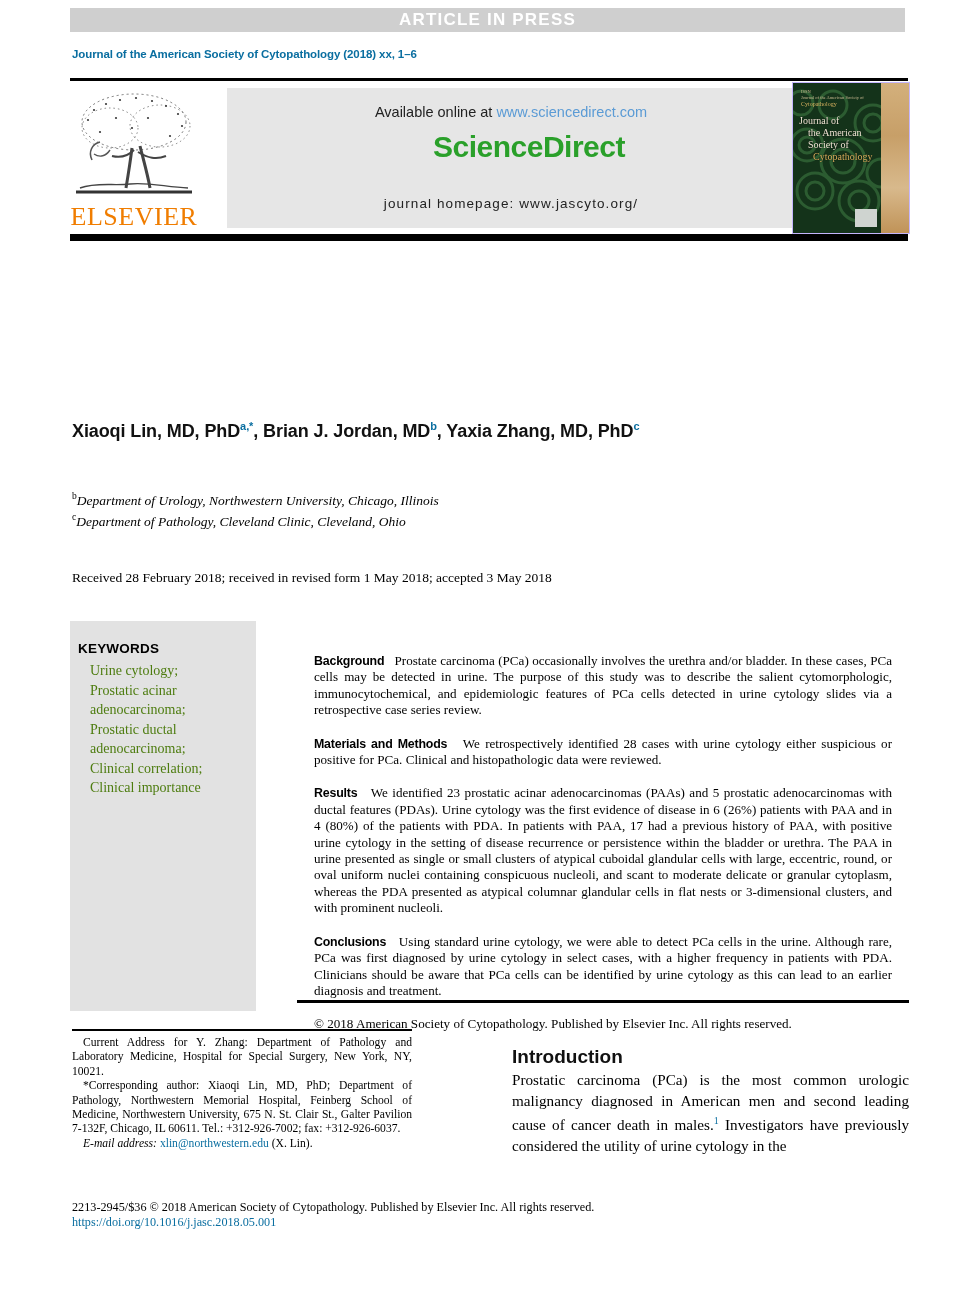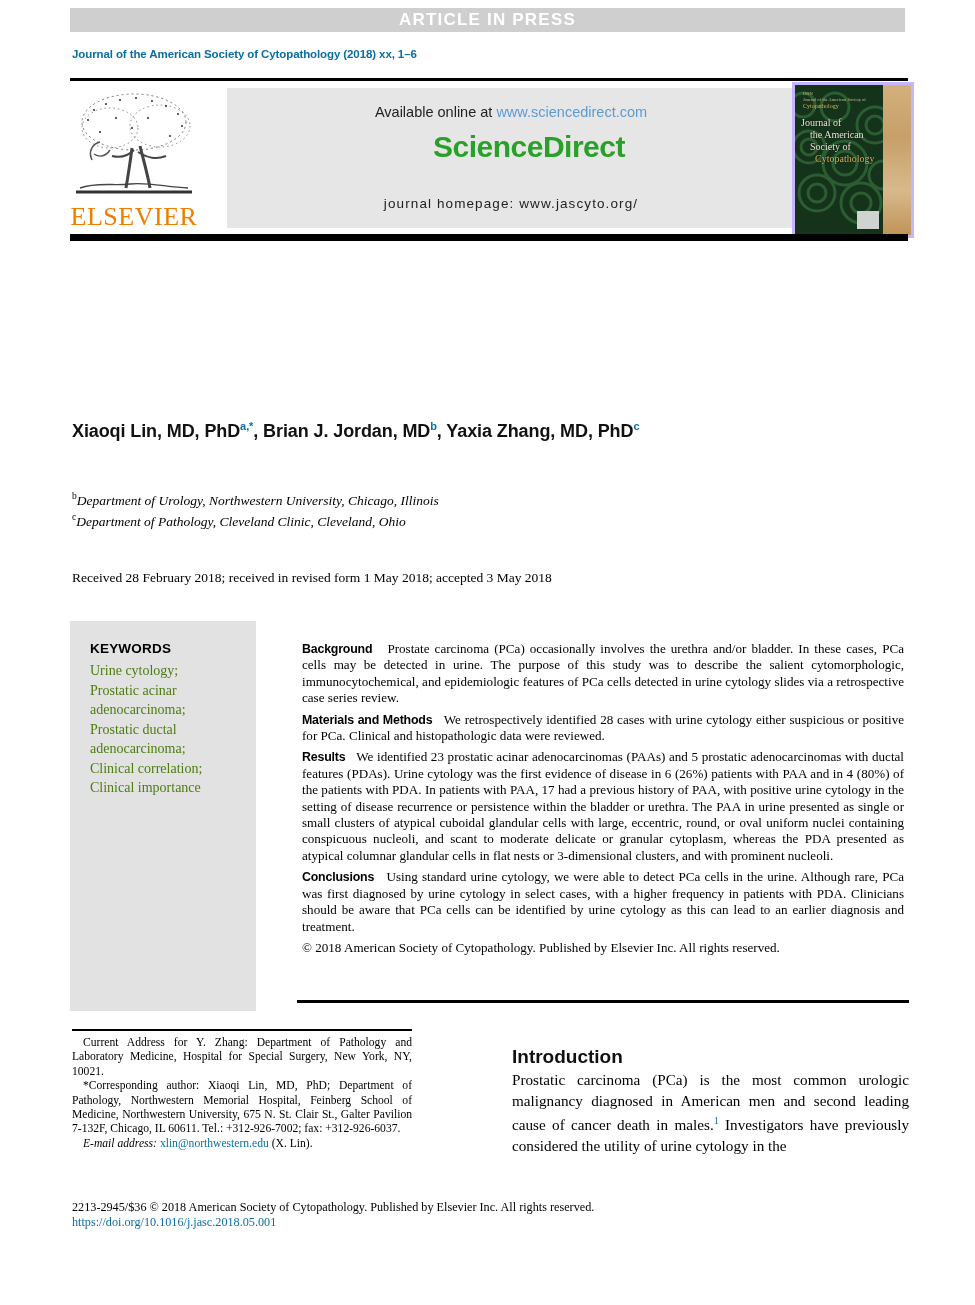--- a/index.html
+++ b/index.html
@@ -139,21 +139,21 @@
 
   
   .cover {
     position: absolute;
     left: 722px;
     top: 4px;
     width: 116px;
     height: 150px;
     background: #123318;
     overflow: hidden;
-    border: 3px solid #c4b5fd;
+    border: 1px solid #c4b5fd;
   }
   .cover-spine {
     position: absolute;
     right: 0; top: 0;
     width: 28px; height: 100%;
     background: linear-gradient(180deg,#d3b07c 0%, #c79f68 35%, #d8b98c 70%, #c09358 100%);
   }
   .cover-title {
     position: absolute;
     left: 6px;
@@ -239,21 +239,21 @@
   .kw-box {
     position: absolute;
     left: 70px;
     top: 621px;
     width: 186px;
     height: 390px;
     background: #e2e2e2;
   }
   .kw-head {
     position: absolute;
-    left: 20px; top: 20px;
+    left: 8px; top: 20px;
     font-family: "Liberation Sans", sans-serif;
     font-weight: bold;
     font-size: 13.5px;
     letter-spacing: 0.2px;
     color: #000;
   }
   .kw-list {
     position: absolute;
     left: 20px; top: 40px;
     width: 158px;
@@ -268,21 +268,21 @@
     position: absolute;
     left: 297px;
     top: 636px;
     width: 612px;
     font-family: "Liberation Serif", serif;
     font-size: 13.1px;
     line-height: 16.4px;
     text-align: justify;
     color: #000;
   }
-  .abstract p { margin: 5px; }
+  .abstract p { margin: 17px; }
   .abs-label {
     font-family: "Liberation Sans", sans-serif;
     font-weight: bold;
     font-size: 12.4px;
     letter-spacing: -0.2px;
   }
   .abs-label::after { content: "\00a0\00a0\00a0"; }
   .copyright { margin-top: 1px; }
 
   

